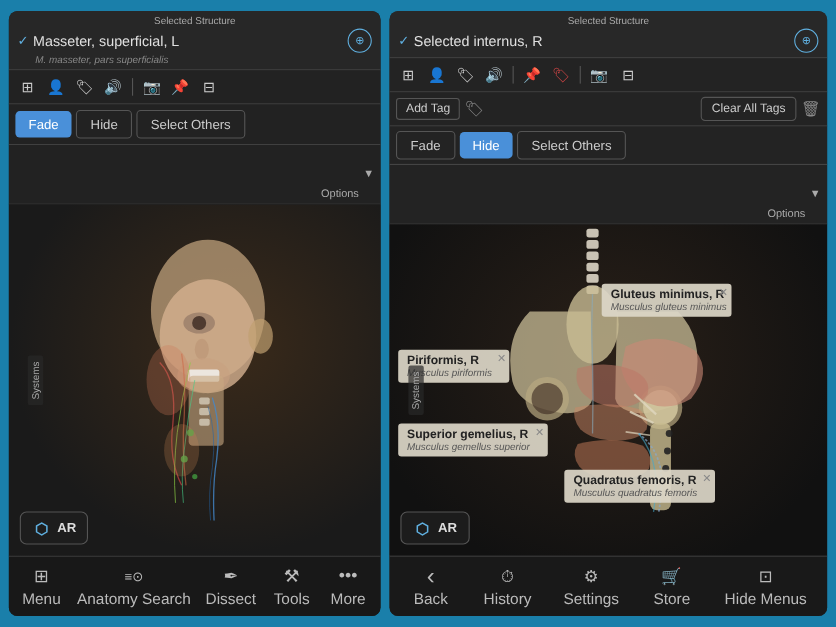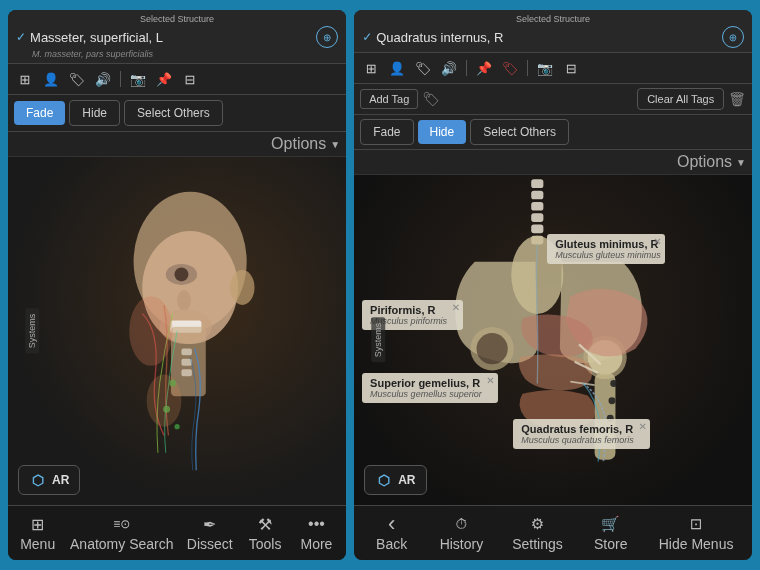--- a/index.html
+++ b/index.html
@@ -179,22 +179,23 @@
       padding: 3px 6px;
       display: flex;
       align-items: center;
       justify-content: flex-end;
       gap: 4px;
       border-bottom: 1px solid #333;
       flex-shrink: 0;
     }
 
     .options-label {
-      font-size: 16px;
+      font-size: 10px;
       color: #aaa;
+      margin-top: 36px;
     }
 
     .chevron-down {
       color: #aaa;
       font-size: 10px;
     }
 
     
     .viewport {
       flex: 1;
@@ -475,21 +476,21 @@
     </div>
   </div>
 
   <div class="right-panel">
 
     <div class="selected-structure-bar">
       <div class="selected-structure-label">Selected Structure</div>
       <div class="structure-name-row">
         <div class="structure-name">
           <span class="checkmark">✓</span>
-          <span>Quadratus internus, R</span>
+          <span>Selected internus, R</span>
         </div>
         <div class="target-icon">⊕</div>
       </div>
     </div>
 
     <div class="toolbar">
       <div class="toolbar-icon">⊞</div>
       <div class="toolbar-icon">👤</div>
       <div class="toolbar-icon">🏷</div>
       <div class="toolbar-icon">🔊</div>

